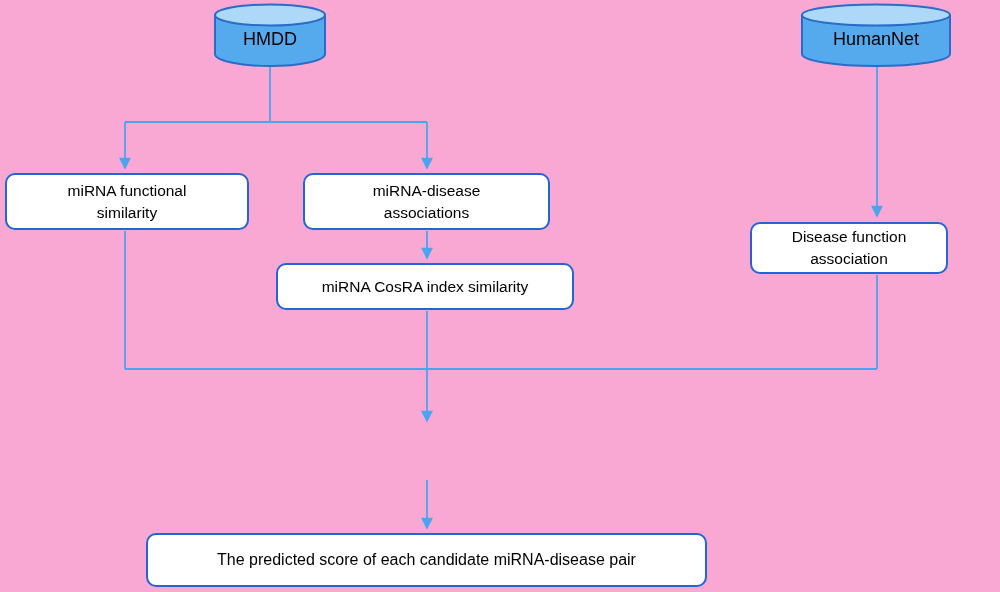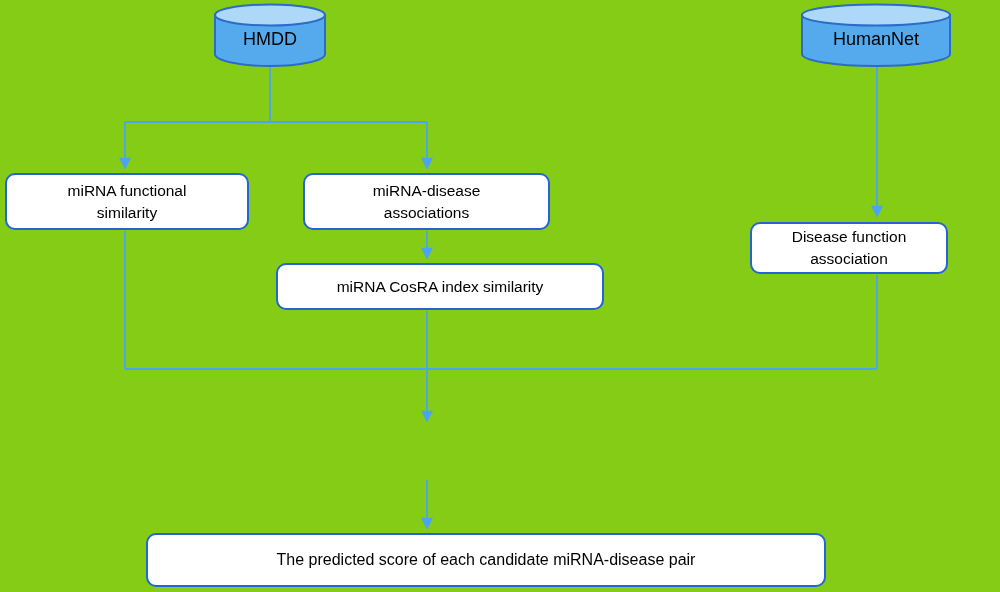--- a/index.html
+++ b/index.html
@@ -5,21 +5,21 @@
   html, body {
     margin: 0;
     padding: 0;
     background: #ffffff;
     font-family: "Liberation Sans", "DejaVu Sans", sans-serif;
   }
   .canvas {
     position: relative;
     width: 1000px;
     height: 592px;
-    background: #84cc16;
+    background: #f9a8d4;
     overflow: hidden;
   }
   .connectors {
     position: absolute;
     left: 0; top: 0;
     width: 1000px; height: 592px;
   }
   .node {
     position: absolute;
     box-sizing: border-box;
@@ -32,25 +32,25 @@
     text-align: center;
     color: #000000;
     font-size: 15.5px;
     line-height: 1.42;
   }
   .node .lbl { display: inline-block; }
   .box-a   { left: 5px;   top: 173px; width: 244px; height: 57px; }
   .box-a .lbl { max-width: 170px; }
   .box-b   { left: 303px; top: 173px; width: 247px; height: 57px; }
   .box-b .lbl { max-width: 160px; }
-  .box-c   { left: 276px; top: 263px; width: 328px; height: 47px; }
+  .box-c   { left: 276px; top: 263px; width: 298px; height: 47px; }
   .box-d   { left: 750px; top: 222px; width: 198px; height: 52px; }
   .box-d .lbl { max-width: 175px; }
   .box-e   { left: 293px; top: 426px; width: 269px; height: 53px; }
-  .box-f   { left: 146px; top: 533px; width: 680px; height: 54px; font-size: 16px; }
+  .box-f   { left: 146px; top: 533px; width: 561px; height: 54px; font-size: 16px; }
   .cylinder {
     position: absolute;
     text-align: center;
   }
   .cyl-hmdd     { left: 213px; top: 3px; width: 114px; height: 64px; }
   .cyl-humannet { left: 800px; top: 3px; width: 152px; height: 64px; }
   .cylinder svg { position: absolute; left: 0; top: 0; }
   .cylinder .lbl {
     position: absolute;
     left: 0; right: 0;

